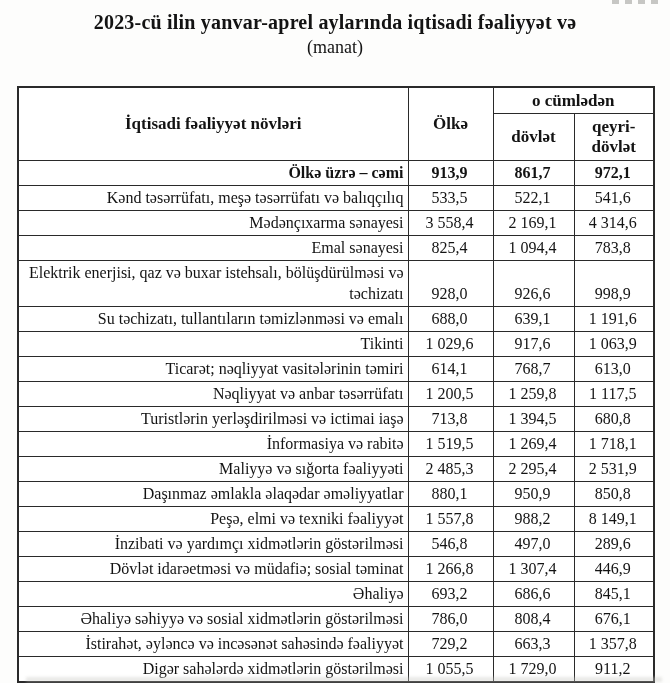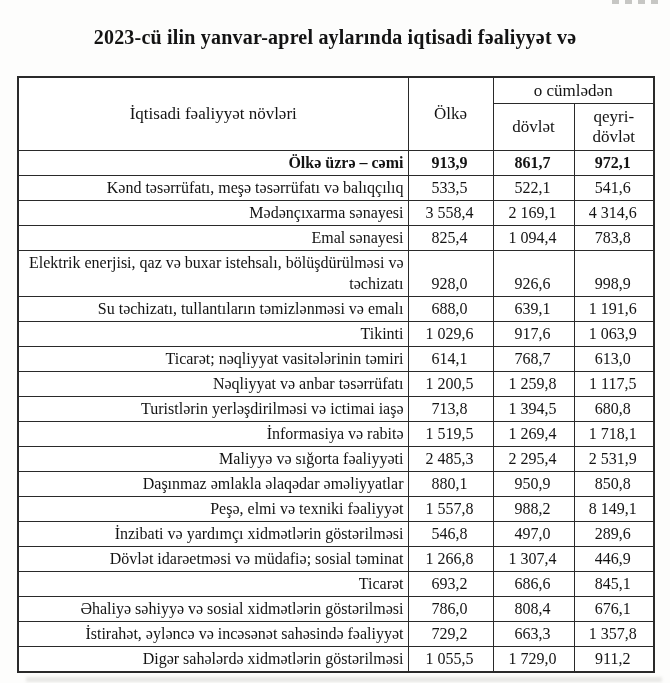--- a/index.html
+++ b/index.html
@@ -9,21 +9,21 @@
   body {
     width: 670px;
     height: 683px;
     background: #fdfdfc;
     font-family: "Liberation Serif", "DejaVu Serif", serif;
     color: #131313;
     position: relative;
     overflow: hidden;
   }
   .title-block {
-    padding-top: 24px;
+    padding-top: 9px;
     text-align: center;
   }
   .title-line {
     font-size: 20px;
     font-weight: bold;
     line-height: 26px;
     letter-spacing: 0.2px;
   }
   .title-unit {
     font-size: 18px;
@@ -38,21 +38,21 @@
     background: #fff;
   }
   table.stat-table, table.stat-table th, table.stat-table td {
     border: 1.5px solid #2a2a2a;
   }
   table.stat-table {
     border-width: 2px;
   }
   th {
     font-size: 17px;
-    font-weight: normal;
+    font-weight: bold;
     text-align: center;
     vertical-align: middle;
     padding: 1px 2px;
     line-height: 20px;
   }
   thead tr.sub-header th {
     height: 23px;
   }
   thead tr.sub-header2 th {
     height: 44px;
@@ -97,20 +97,21 @@
     filter: blur(1.5px);
   }
 </style>
 </head>
 <body>
 
 <div class="artifact-top-right"></div>
 
 <div class="title-block">
   <div class="title-line">2023-cü ilin yanvar-aprel aylarında iqtisadi fəaliyyət və</div>
+  <div class="title-unit">(manat)</div>
 </div>
 
 <table class="stat-table">
   <colgroup>
     <col style="width: 390px">
     <col style="width: 85px">
     <col style="width: 81px">
     <col style="width: 80px">
   </colgroup>
   <thead>
@@ -215,21 +216,21 @@
         <td class="num-cell">497,0</td>
         <td class="num-cell">289,6</td>
       </tr>
       <tr>
         <td class="label-cell">Dövlət idarəetməsi və müdafiə; sosial təminat</td>
         <td class="num-cell">1 266,8</td>
         <td class="num-cell">1 307,4</td>
         <td class="num-cell">446,9</td>
       </tr>
       <tr>
-        <td class="label-cell">Ticarət</td>
+        <td class="label-cell">Əhaliyə</td>
         <td class="num-cell">693,2</td>
         <td class="num-cell">686,6</td>
         <td class="num-cell">845,1</td>
       </tr>
       <tr>
         <td class="label-cell">Əhaliyə səhiyyə və sosial xidmətlərin göstərilməsi</td>
         <td class="num-cell">786,0</td>
         <td class="num-cell">808,4</td>
         <td class="num-cell">676,1</td>
       </tr>

